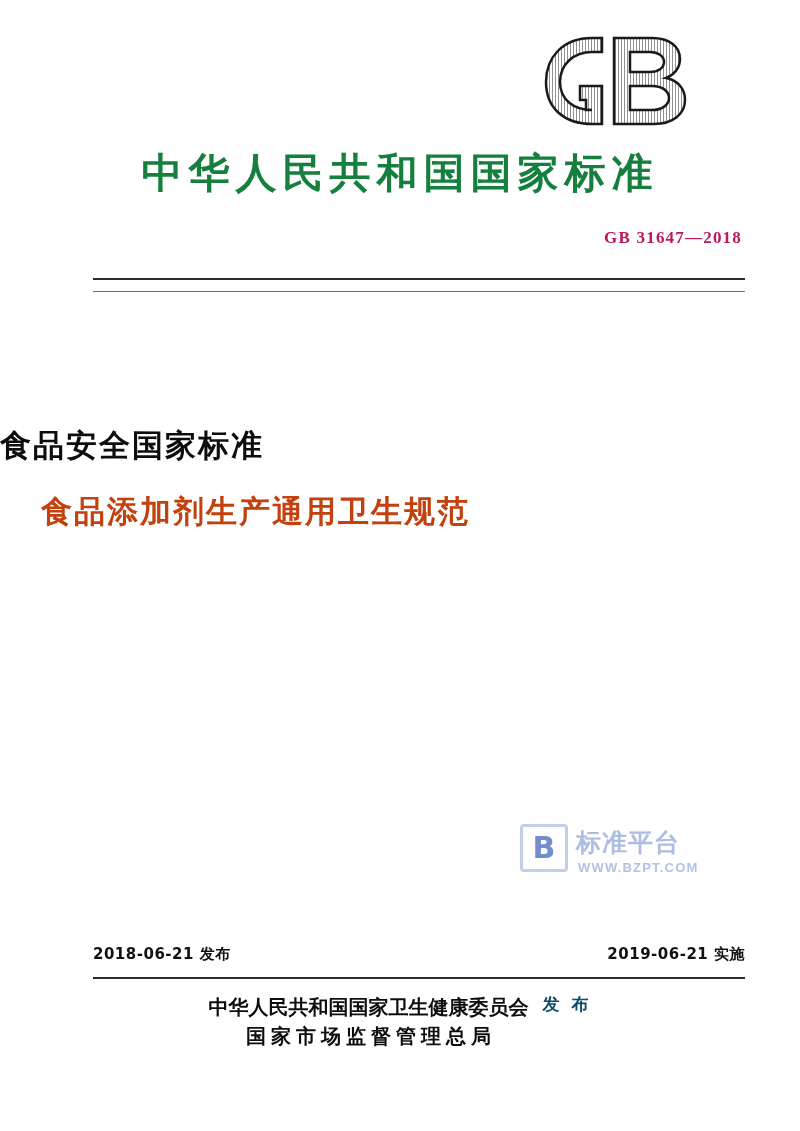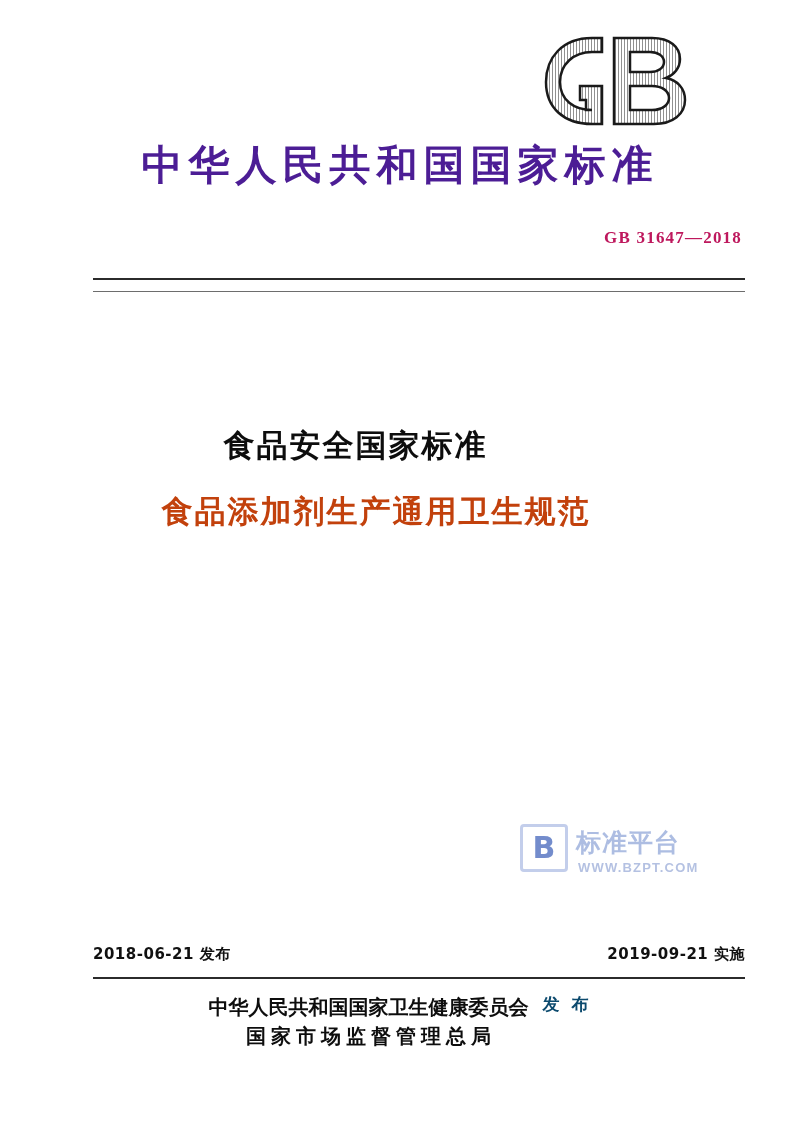--- a/index.html
+++ b/index.html
@@ -26,29 +26,29 @@
     top: 30px;
     left: 540px;
     width: 170px;
     height: 100px;
   }
   .gb-logo svg { display: block; }
 
   
   .national-title {
     position: absolute;
-    top: 138px;
+    top: 146px;
     left: 0;
     width: 800px;
     text-align: center;
     font-family: "DejaVu Sans", sans-serif;
     font-weight: bold;
     font-size: 41px;
     letter-spacing: 6px;
-    color: #4c1d95;
+    color: #15803d;
     white-space: nowrap;
   }
 
   
   .std-number {
     position: absolute;
     top: 228px;
     right: 58px;
     font-family: "Liberation Serif", serif;
     font-size: 17px;
@@ -78,22 +78,20 @@
     height: 1px;
     background: #6d6d6d;
   }
 
   
   .doc-title {
     position: absolute;
     left: 0;
     top: 425px;
     width: 685px;
-    text-align: center;
-    margin-left: 13px;
   }
   .doc-title .line1 {
     font-family: "DejaVu Sans", sans-serif;
     font-weight: bold;
     font-size: 31px;
     letter-spacing: 2px;
     color: #0d0d0d;
     line-height: 1.35;
   }
   .doc-title .line2 {
@@ -257,21 +255,21 @@
   <div class="watermark">
     <div class="wm-badge">
       <div class="wm-badge-inner">B</div>
     </div>
     <div class="wm-text">标准平台</div>
     <div class="wm-url">WWW.BZPT.COM</div>
   </div>
 
   <div class="dates">
     <div class="item">2018-06-21 发布</div>
-    <div class="item">2019-09-21 实施</div>
+    <div class="item">2019-06-21 实施</div>
   </div>
 
   <div class="rule-bottom"></div>
 
   <div class="issuers">
     <div class="issuer-names">
       <div class="org1">中华人民共和国国家卫生健康委员会</div>
       <div class="org2">国家市场监督管理总局</div>
     </div>
     <div class="issuer-publish">发 布</div>

